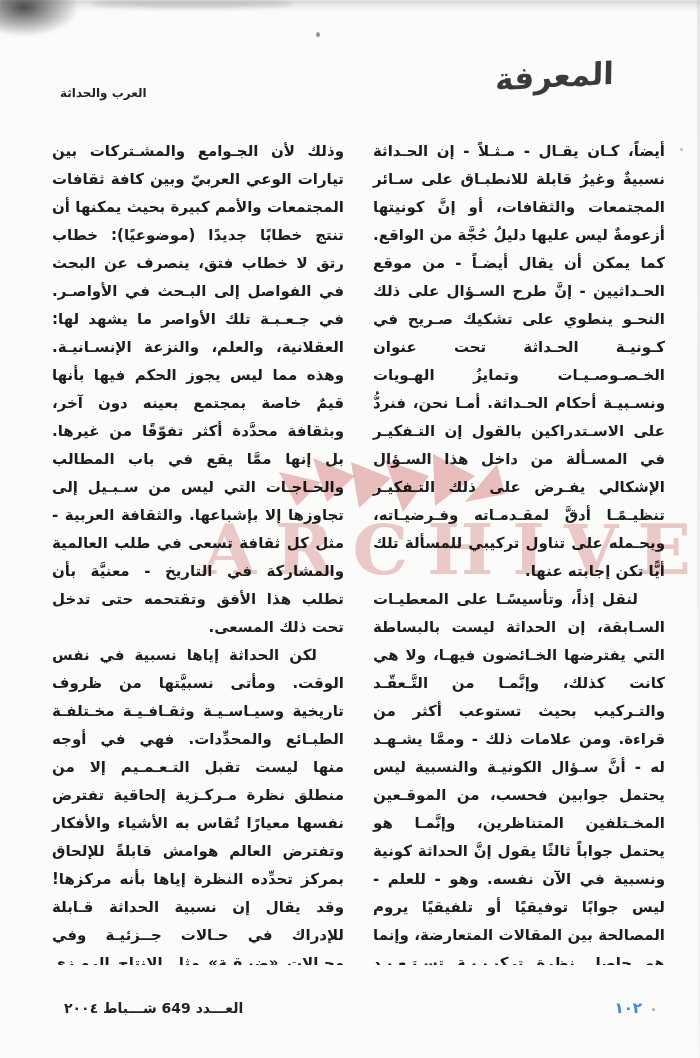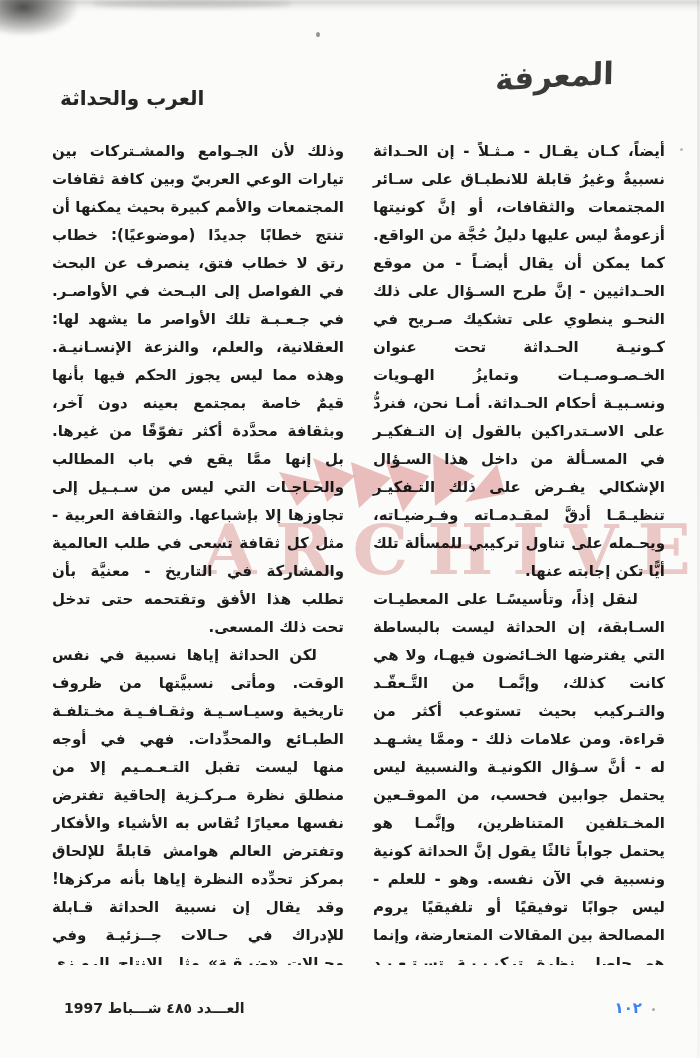--- a/index.html
+++ b/index.html
@@ -29,21 +29,21 @@
     background:rgba(120,120,118,.28);filter:blur(2px);border-radius:50%;
   }
   .speck-1{position:absolute;left:316px;top:32px;width:4px;height:5px;background:rgba(60,60,60,.55);border-radius:50%;}
   .speck-2{position:absolute;left:680px;top:148px;width:3px;height:3px;background:rgba(90,90,90,.4);border-radius:50%;}
   .speck-3{position:absolute;left:652px;top:1008px;width:3px;height:3px;background:rgba(90,90,90,.5);border-radius:50%;}
   .edge-right{position:absolute;right:0;top:0;width:3px;height:1058px;background:linear-gradient(rgba(140,140,138,.18), rgba(140,140,138,.05));}
 
   
   .running-title{
     position:absolute;left:60px;top:86px;
-    font-size:20px;font-weight:700;letter-spacing:.5px;
+    font-size:12px;font-weight:700;letter-spacing:.5px;
     direction:rtl;color:#262626;
   }
   .magazine-logo{
     position:absolute;right:86px;top:58px;
     font-size:31px;font-weight:700;
     direction:rtl;color:#3a3a3a;
     transform:rotate(-3deg) skewX(-4deg);
   }
 
   
@@ -128,16 +128,16 @@
         <path d="M64 54 L50 10 L92 28 Z"></path>
         <path d="M96 60 L88 14 L128 30 Z"></path>
         <path d="M140 64 L122 12 L166 28 Z"></path>
         <path d="M172 58 L170 6 L212 28 Z"></path>
         <path d="M202 54 L234 16 L242 46 Z"></path>
       </g>
     </svg>
     <div class="wm-text">ARCHIVE</div>
   </div>
 
-  <div class="footer-issue">العـــدد ٤٨٥ شـــباط 1997</div>
+  <div class="footer-issue">العـــدد 649 شـــباط ٢٠٠٤</div>
   <div class="footer-pageno">١٠٢</div>
 
 </div>
 
 </body></html>

